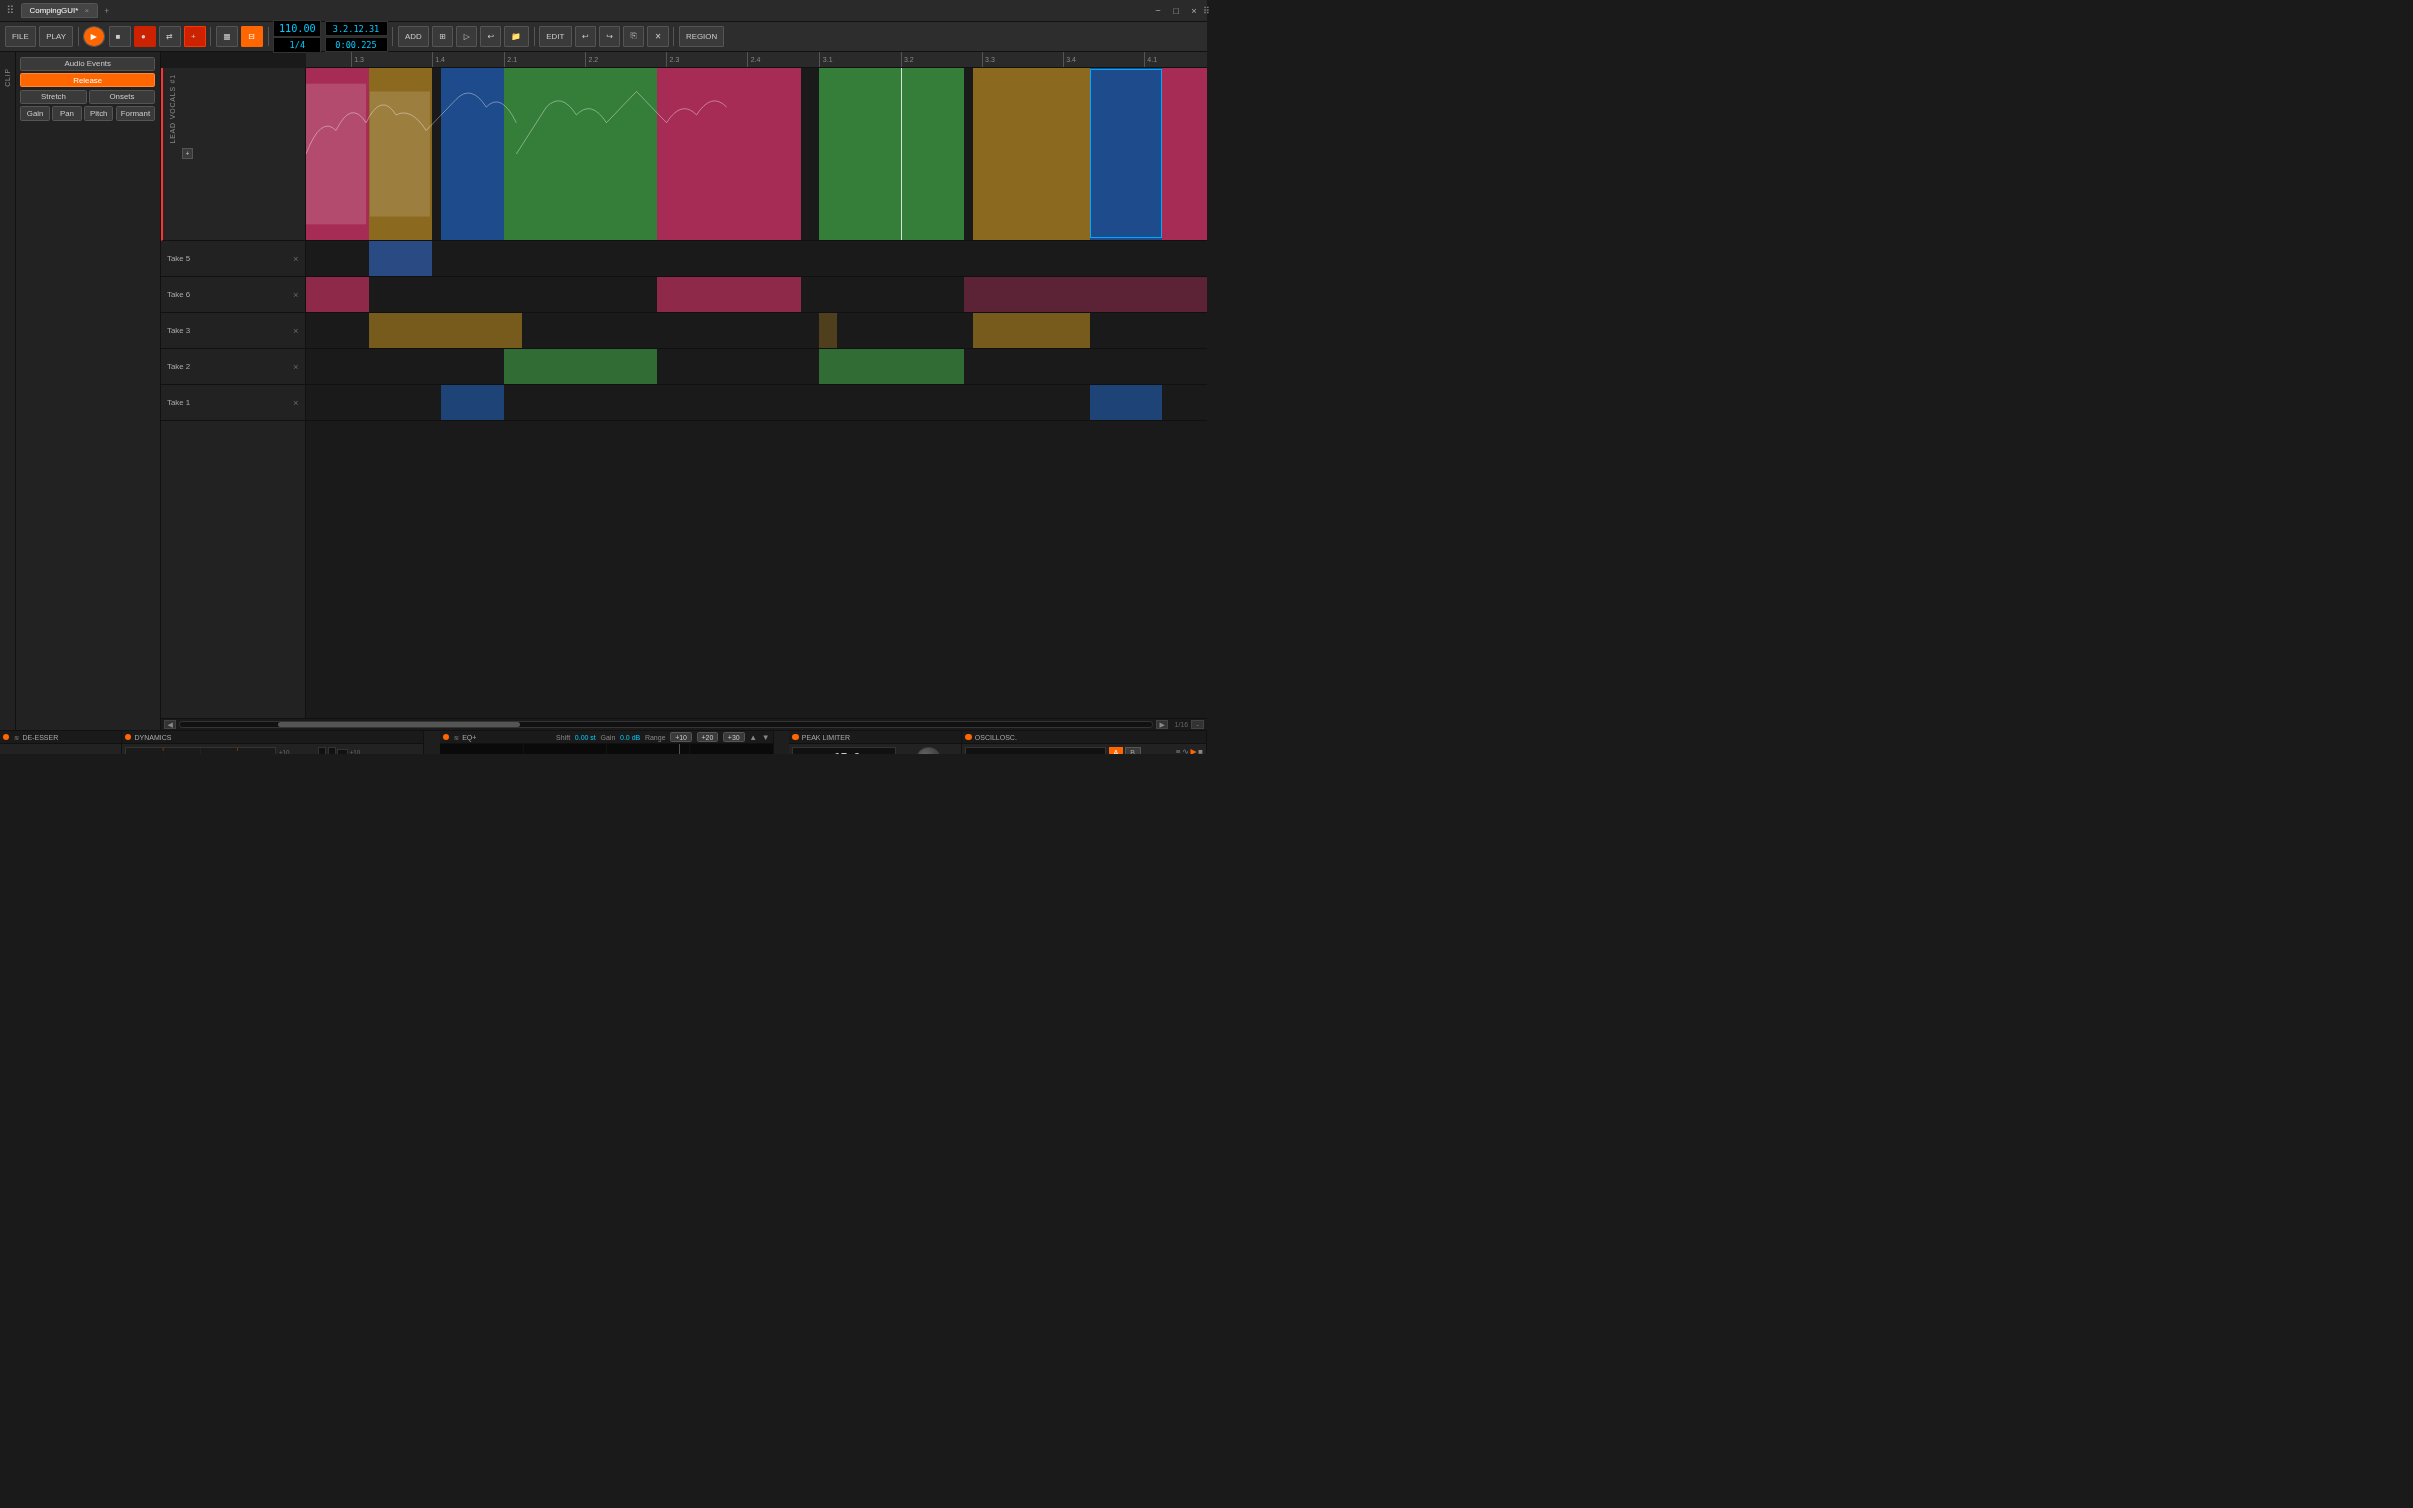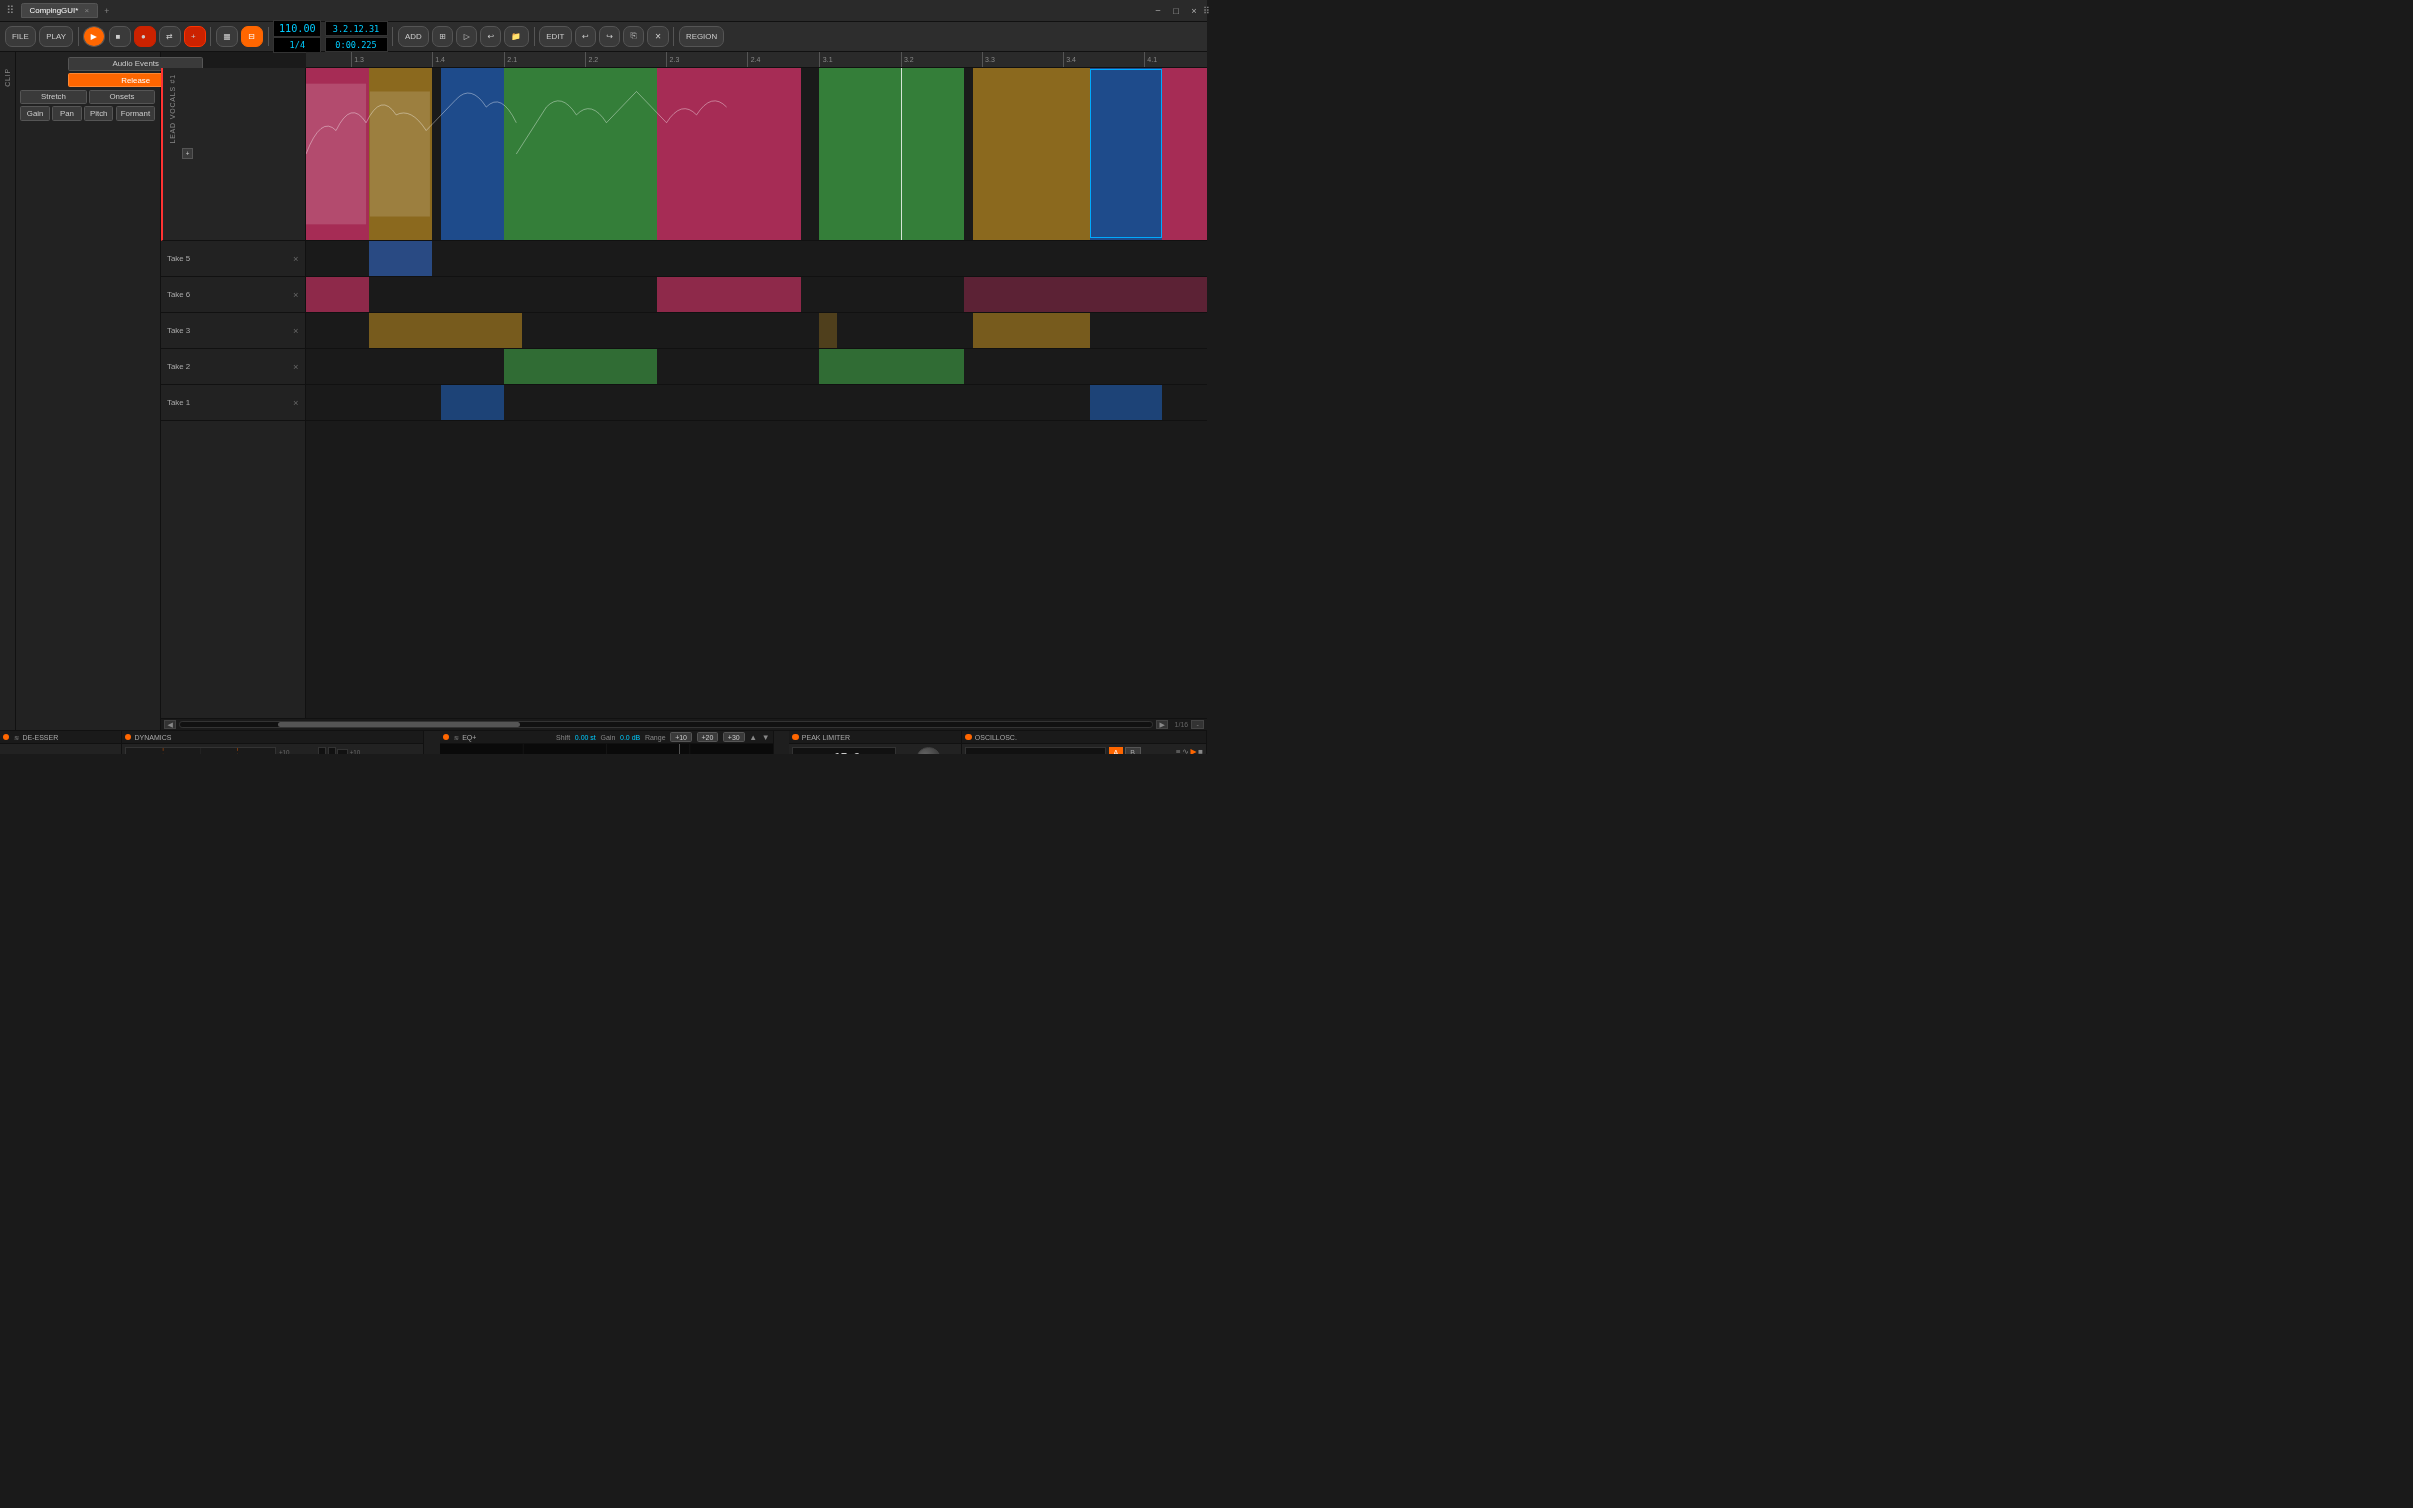--- a/index.html
+++ b/index.html
@@ -23,21 +23,21 @@
     
     #toolbar {
       height: 30px;
       background: #2d2d2d;
       display: flex;
       align-items: center;
       gap: 3.1px;
       padding: 0 4.7px;
       border-bottom: 0.8px solid #111;
     }
-    .tb-btn { background: #3a3a3a; border: 0.8px solid #555; color: #ccc; padding: 2.4px 6.3px; font-size: 7.9px; cursor: pointer; border-radius: 7px; height: 20.4px; display: flex; align-items: center; gap: 2.4px; }
+    .tb-btn { background: #3a3a3a; border: 0.8px solid #555; color: #ccc; padding: 2.4px 6.3px; font-size: 7.9px; cursor: pointer; border-radius: 1px; height: 20.4px; display: flex; align-items: center; gap: 2.4px; }
     .tb-btn.active { background: #ff6600; color: #fff; border-color: #ff6600; }
     .tb-btn.play-btn { background: #ff6600; color: #fff; }
     .tb-sep { width: 0.8px; background: #555; height: 19px; margin: 0 1.6px; }
     .tempo-display {
       background: #000;
       color: #00ccff;
       font-family: monospace;
       font-size: 10.2px;
       padding: 1.6px 4.7px;
       border: 0.8px solid #333;
@@ -69,21 +69,21 @@
     #track-area { flex: 1; display: flex; flex-direction: column; overflow: hidden; }
     
     
     #clip-controls {
       width: 145px;
       background: #222;
       border-right: 0.8px solid #111;
       padding: 4.7px;
       flex-shrink: 0;
     }
-    .ctrl-btn { background: #3a3a3a; border: 0.8px solid #555; color: #ccc; padding: 1.6px 4.7px; font-size: 7.9px; cursor: pointer; border-radius: 1.6px; width: 100%; margin-bottom: 2.4px; text-align: center; margin-left: 48px; }
+    .ctrl-btn { background: #3a3a3a; border: 0.8px solid #555; color: #ccc; padding: 1.6px 4.7px; font-size: 7.9px; cursor: pointer; border-radius: 1.6px; width: 100%; margin-bottom: 2.4px; text-align: center; }
     .ctrl-btn.orange { background: #ff6600; color: #fff; border-color: #ff8833; }
     .ctrl-row { display: flex; gap: 2.4px; margin-bottom: 2.4px; }
     .ctrl-btn-sm { background: #3a3a3a; border: 0.8px solid #555; color: #ccc; padding: 1.6px 3.9px; font-size: 7.9px; cursor: pointer; border-radius: 1.6px; flex: 1; text-align: center; }
 
     
     #ruler {
       height: 15.7px;
       background: #2a2a2a;
       border-bottom: 0.8px solid #111;
       display: flex;

